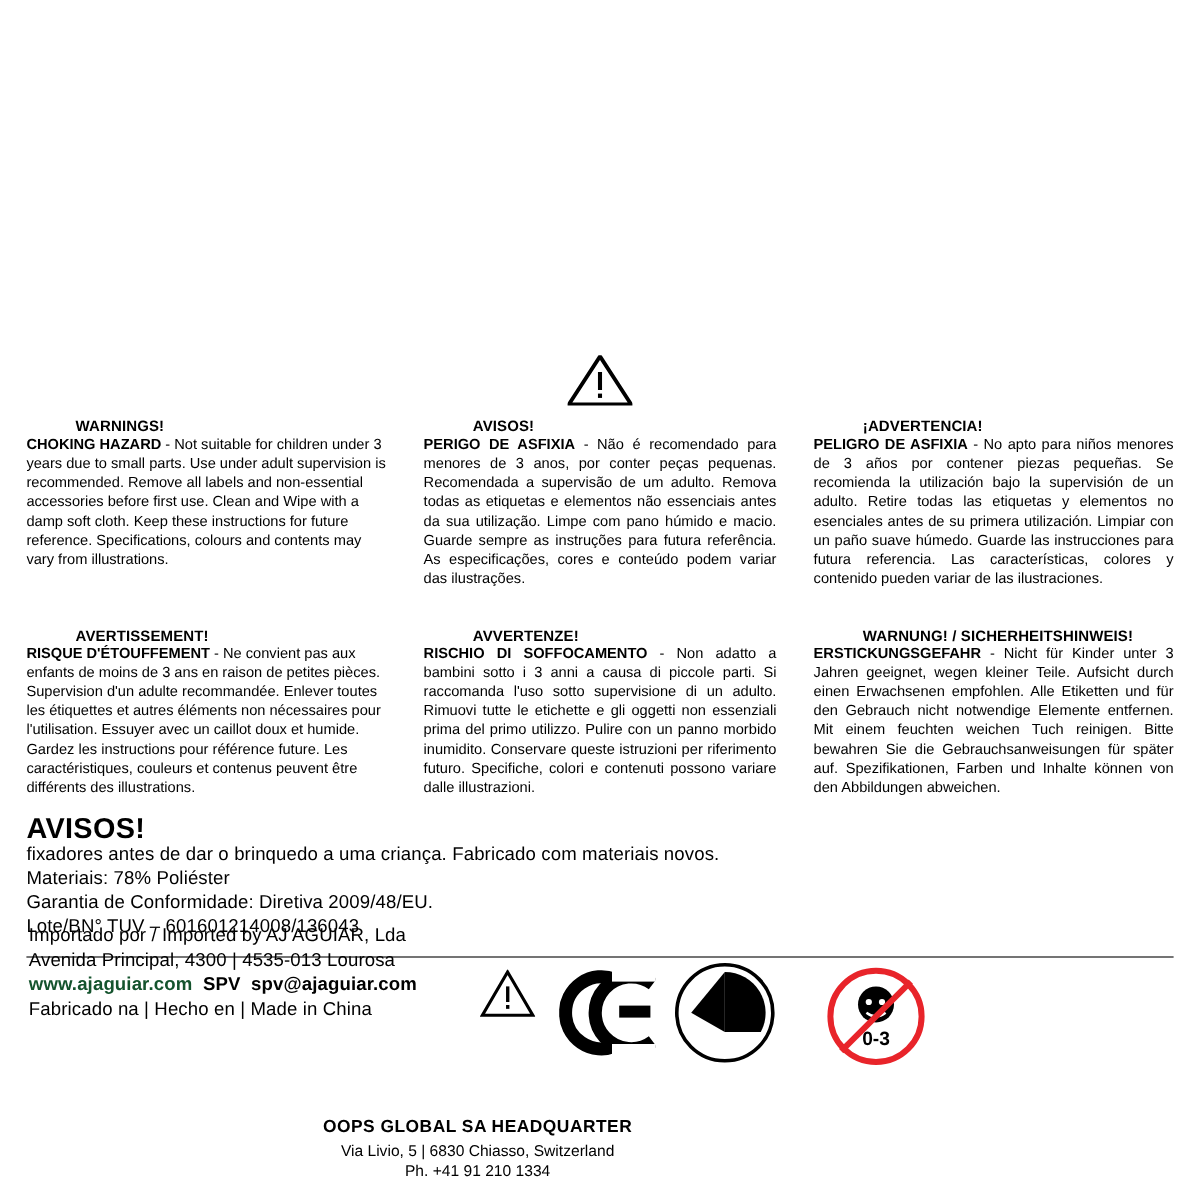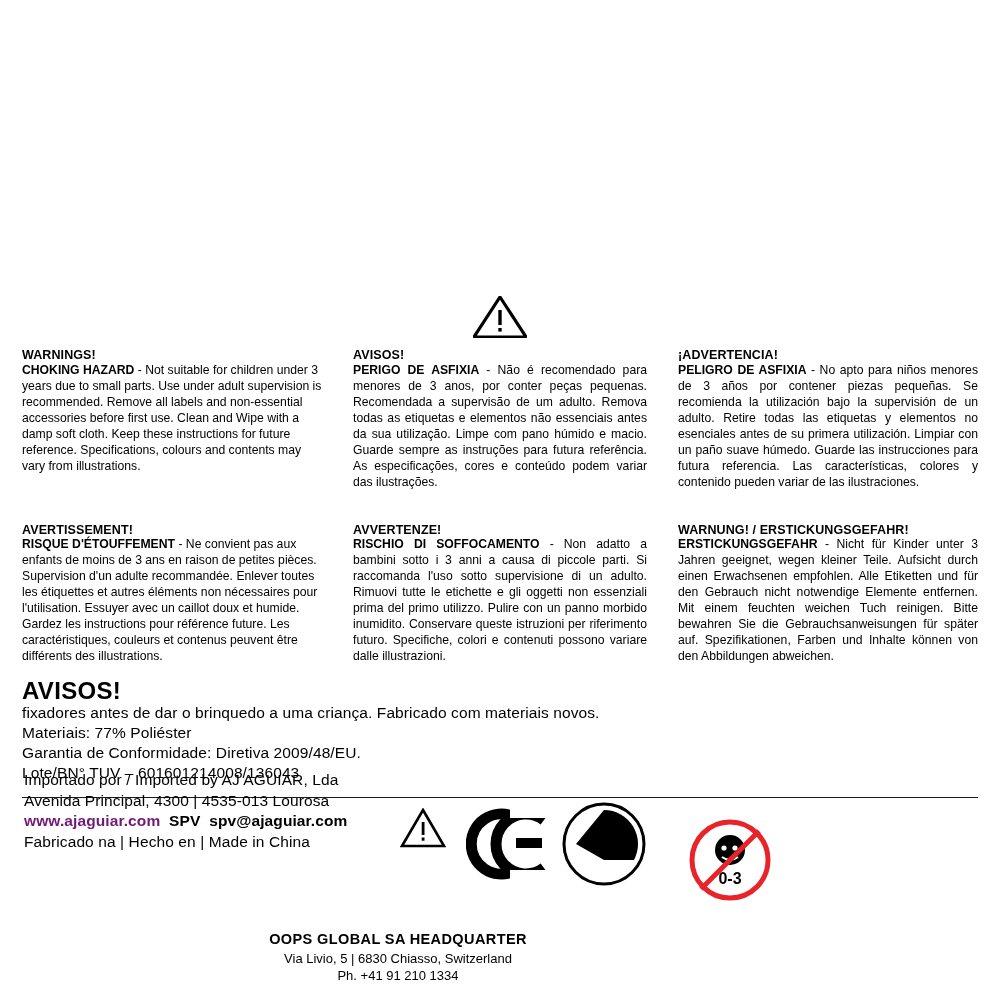--- a/index.html
+++ b/index.html
@@ -33,20 +33,21 @@
     column-gap: 31px;
     row-gap: 0px;
   }
   .warn-cell { width: 100%; }
   .warn-cell.row2 { padding-top: 32px; }
   .warn-head {
     font-size: 12.5px;
     font-weight: bold;
     line-height: 1.18;
     letter-spacing: 0.1px;
+    margin-left: 41px;
   }
   .warn-body {
     font-size: 12.2px;
     line-height: 1.31;
     text-align: justify;
     text-justify: inter-word;
     margin-top: 0px;
   }
   .warn-body .lead {
     font-weight: bold;
@@ -85,33 +86,33 @@
     position: absolute;
     left: 24px; top: 770px;
     width: 400px;
   }
   .imp-line {
     font-size: 15.5px;
     line-height: 1.33;
     letter-spacing: 0.1px;
   }
   .imp-line.web { font-weight: bold; color: #000; }
-  .imp-web-url { color: #701a75; }
+  .imp-web-url { color: #14532d; }
 
   
   .icon-row {
     position: absolute;
     left: 400px; top: 800px;
     width: 420px; height: 95px;
   }
   .ico { position: absolute; }
   .ico-tri { left: 0px; top: 8px; width: 46px; height: 40px; }
   .ico-ce  { left: 66px; top: 6px; width: 80px; height: 76px; }
   .ico-rec { left: 162px; top: 2px; width: 84px; height: 84px; }
-  .ico-age { left: 288px; top: 18px; width: 84px; height: 84px; }
+  .ico-age { left: 288px; top: 5px; width: 84px; height: 84px; }
 
   
   .footer {
     position: absolute;
     left: 0; top: 930px;
     width: 796px;
     text-align: center;
   }
   .footer-name {
     font-size: 14.5px;
@@ -158,30 +159,30 @@
       <div class="warn-head">AVERTISSEMENT!</div>
       <div class="warn-body"><span class="lead">RISQUE D'ÉTOUFFEMENT</span><span> - Ne convient pas aux enfants de moins de 3 ans en raison de petites pièces. Supervision d'un adulte recommandée. Enlever toutes les étiquettes et autres éléments non nécessaires pour l'utilisation. Essuyer avec un caillot doux et humide. Gardez les instructions pour référence future. Les caractéristiques, couleurs et contenus peuvent être différents des illustrations.</span></div>
     </div>
 
     <div class="warn-cell col2 row2">
       <div class="warn-head">AVVERTENZE!</div>
       <div class="warn-body"><span class="lead">RISCHIO DI SOFFOCAMENTO</span><span> - Non adatto a bambini sotto i 3 anni a causa di piccole parti. Si raccomanda l'uso sotto supervisione di un adulto. Rimuovi tutte le etichette e gli oggetti non essenziali prima del primo utilizzo. Pulire con un panno morbido inumidito. Conservare queste istruzioni per riferimento futuro. Specifiche, colori e contenuti possono variare dalle illustrazioni.</span></div>
     </div>
 
     <div class="warn-cell col3 row2">
-      <div class="warn-head">WARNUNG! / ERSTICKUNGSGEFAHR!</div>
+      <div class="warn-head">WARNUNG! / SICHERHEITSHINWEIS!</div>
       <div class="warn-body"><span class="lead">ERSTICKUNGSGEFAHR</span><span> - Nicht für Kinder unter 3 Jahren geeignet, wegen kleiner Teile. Aufsicht durch einen Erwachsenen empfohlen. Alle Etiketten und für den Gebrauch nicht notwendige Elemente entfernen. Mit einem feuchten weichen Tuch reinigen. Bitte bewahren Sie die Gebrauchsanweisungen für später auf. Spezifikationen, Farben und Inhalte können von den Abbildungen abweichen.</span></div>
     </div>
 
   </div>
 
   <div class="avisos-block">
     <div class="avisos-title">AVISOS!</div>
     <div class="avisos-line">fixadores antes de dar o brinquedo a uma criança. Fabricado com materiais novos.</div>
-    <div class="avisos-line">Materiais: 77% Poliéster</div>
+    <div class="avisos-line">Materiais: 78% Poliéster</div>
     <div class="avisos-line">Garantia de Conformidade: Diretiva 2009/48/EU.</div>
     <div class="avisos-line">Lote/BN° TUV – 601601214008/136043</div>
   </div>
 
   <div class="divider"></div>
 
   <div class="importer">
     <div class="imp-line">Importado por / Imported by AJ AGUIAR, Lda</div>
     <div class="imp-line">Avenida Principal, 4300 | 4535-013 Lourosa</div>
     <div class="imp-line web"><span class="imp-web-url">www.ajaguiar.com</span>&nbsp;&nbsp;<span>SPV</span>&nbsp;&nbsp;<span>spv@ajaguiar.com</span></div>

